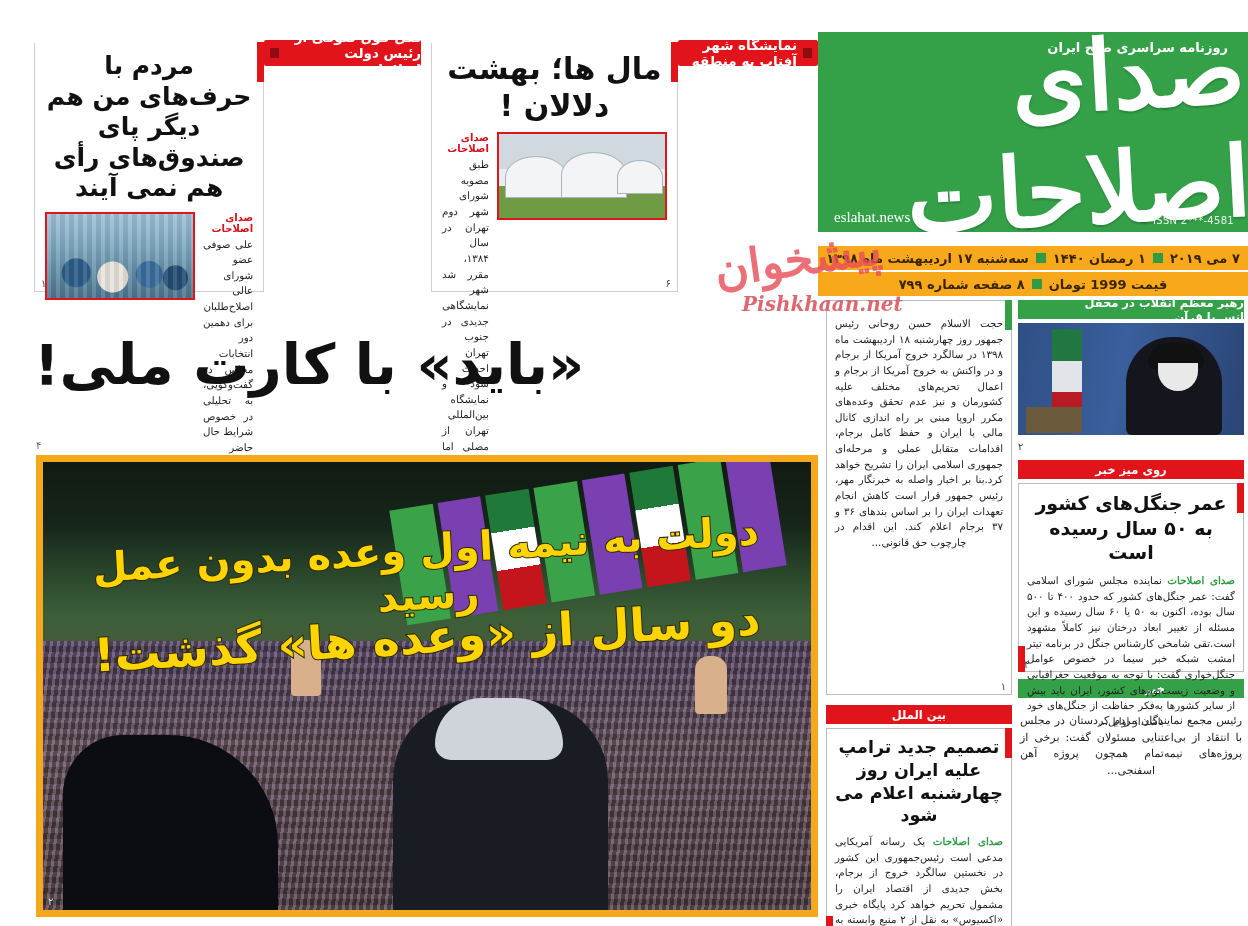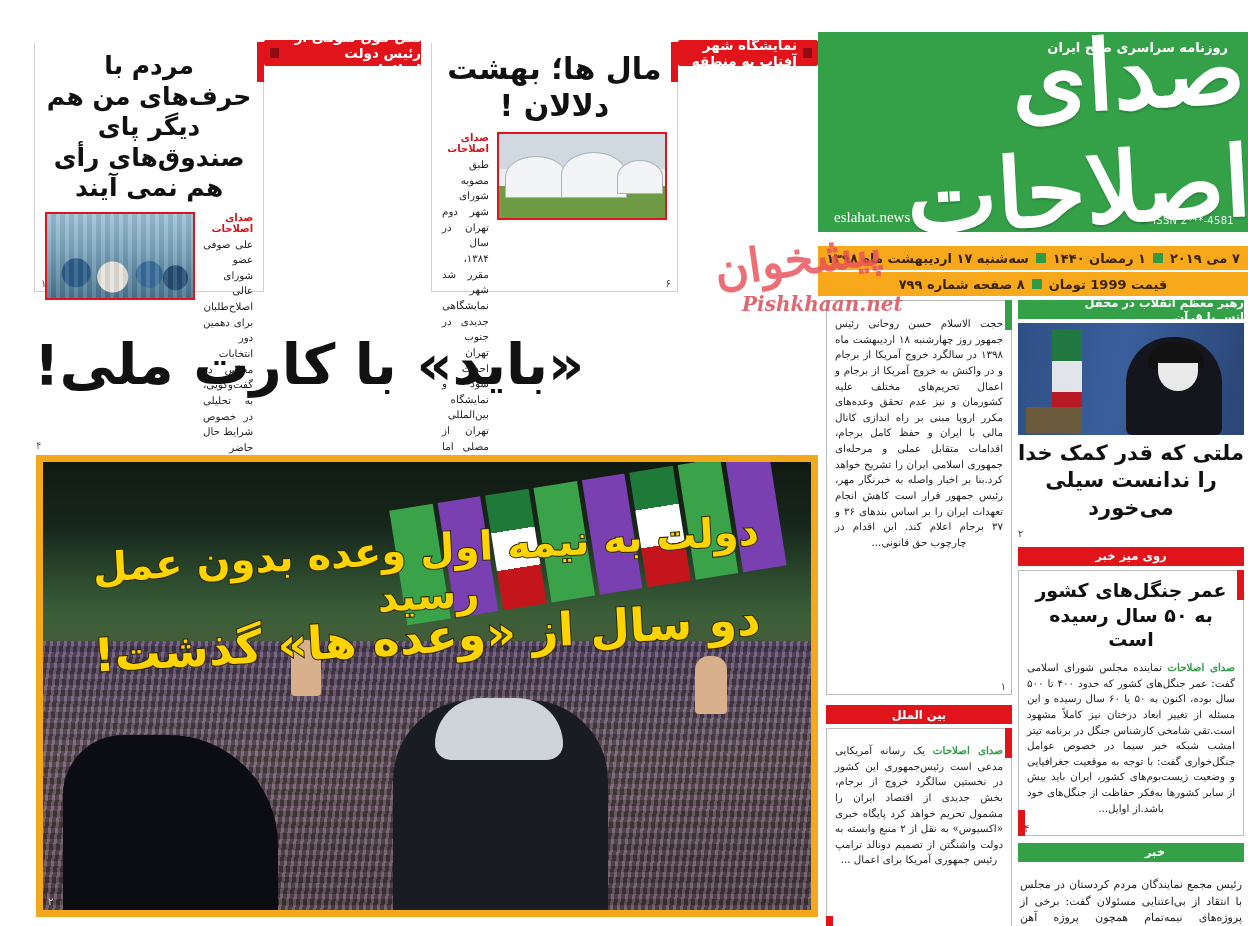--- a/index.html
+++ b/index.html
@@ -261,20 +261,21 @@
       <span class="tiny-num" style="right:5px;bottom:2px;">۱</span>
     </div>
 
     <div style="height:10px"></div>
 
     <div class="red-bar sec-red">
       <span>بین الملل</span>
     </div>
     <div class="art-box" style="height:214px;">
       <div class="mcorner m2-corner"></div>
+      <h3>تصمیم جدید ترامپ علیه ایران روز چهارشنبه اعلام می شود</h3>
       <div class="body-txt" style="margin-top:7px;">
         <span class="src-green">صدای اصلاحات</span>
         <span>یک رسانه آمریکایی مدعی است رئیس‌جمهوری این کشور در نخستین سالگرد خروج از برجام، بخش جدیدی از اقتصاد ایران را مشمول تحریم خواهد کرد پایگاه خبری «اکسیوس» به نقل از ۲ منبع وابسته به دولت واشنگتن از تصمیم دونالد ترامپ رئیس جمهوری آمریکا برای اعمال ...</span>
       </div>
       <div class="m2-bottom"></div>
 
     </div>
   </div>
 
   <div class="rightcol">
@@ -282,28 +283,27 @@
     <div class="green-bar sec-green">
       <span>رهبر معظم انقلاب در محفل انس با قرآن</span>
     </div>
     <div class="leader-photo">
       <div class="lp-flag"></div>
       <div class="lp-figure"></div>
       <div class="lp-turban"></div>
       <div class="lp-beard"></div>
       <div class="lp-book"></div>
     </div>
-    <div class="r-hl">ملتی که قدر کمک خدا را ندانست سیلی می‌خورد</div>
     <div style="text-align:left;"><span class="pagenum">۲</span></div>
 
     <div style="height:6px"></div>
     <div class="red-bar sec-red">
       <span>روی میز خبر</span>
     </div>
-    <div class="art-box" style="height:266px;">
+    <div class="art-box" style="height:189px;">
       <div class="mcorner m2-corner"></div>
       <h3 style="font-size:19px;">عمر جنگل‌های کشور به ۵۰ سال رسیده است</h3>
       <div class="body-txt" style="margin-top:8px;">
         <span class="src-green">صدای اصلاحات</span>
         <span>نماینده مجلس شورای اسلامی گفت: عمر جنگل‌های کشور که حدود ۴۰۰ تا ۵۰۰ سال بوده، اکنون به ۵۰ یا ۶۰ سال رسیده و این مسئله از تغییر ابعاد درختان نیز کاملاً مشهود است.تقی شامخی کارشناس جنگل در برنامه تیتر امشب شبکه خبر سیما در خصوص عوامل جنگل‌خواری گفت: با توجه به موقعیت جغرافیایی و وضعیت زیست‌بوم‌های کشور، ایران باید بیش از سایر کشورها به‌فکر حفاظت از جنگل‌های خود باشد.از اوایل...</span>
       </div>
       <div class="m2-bottom"></div>
       <span class="tiny-num" style="left:5px;bottom:1px;">۴</span>
     </div>
 

